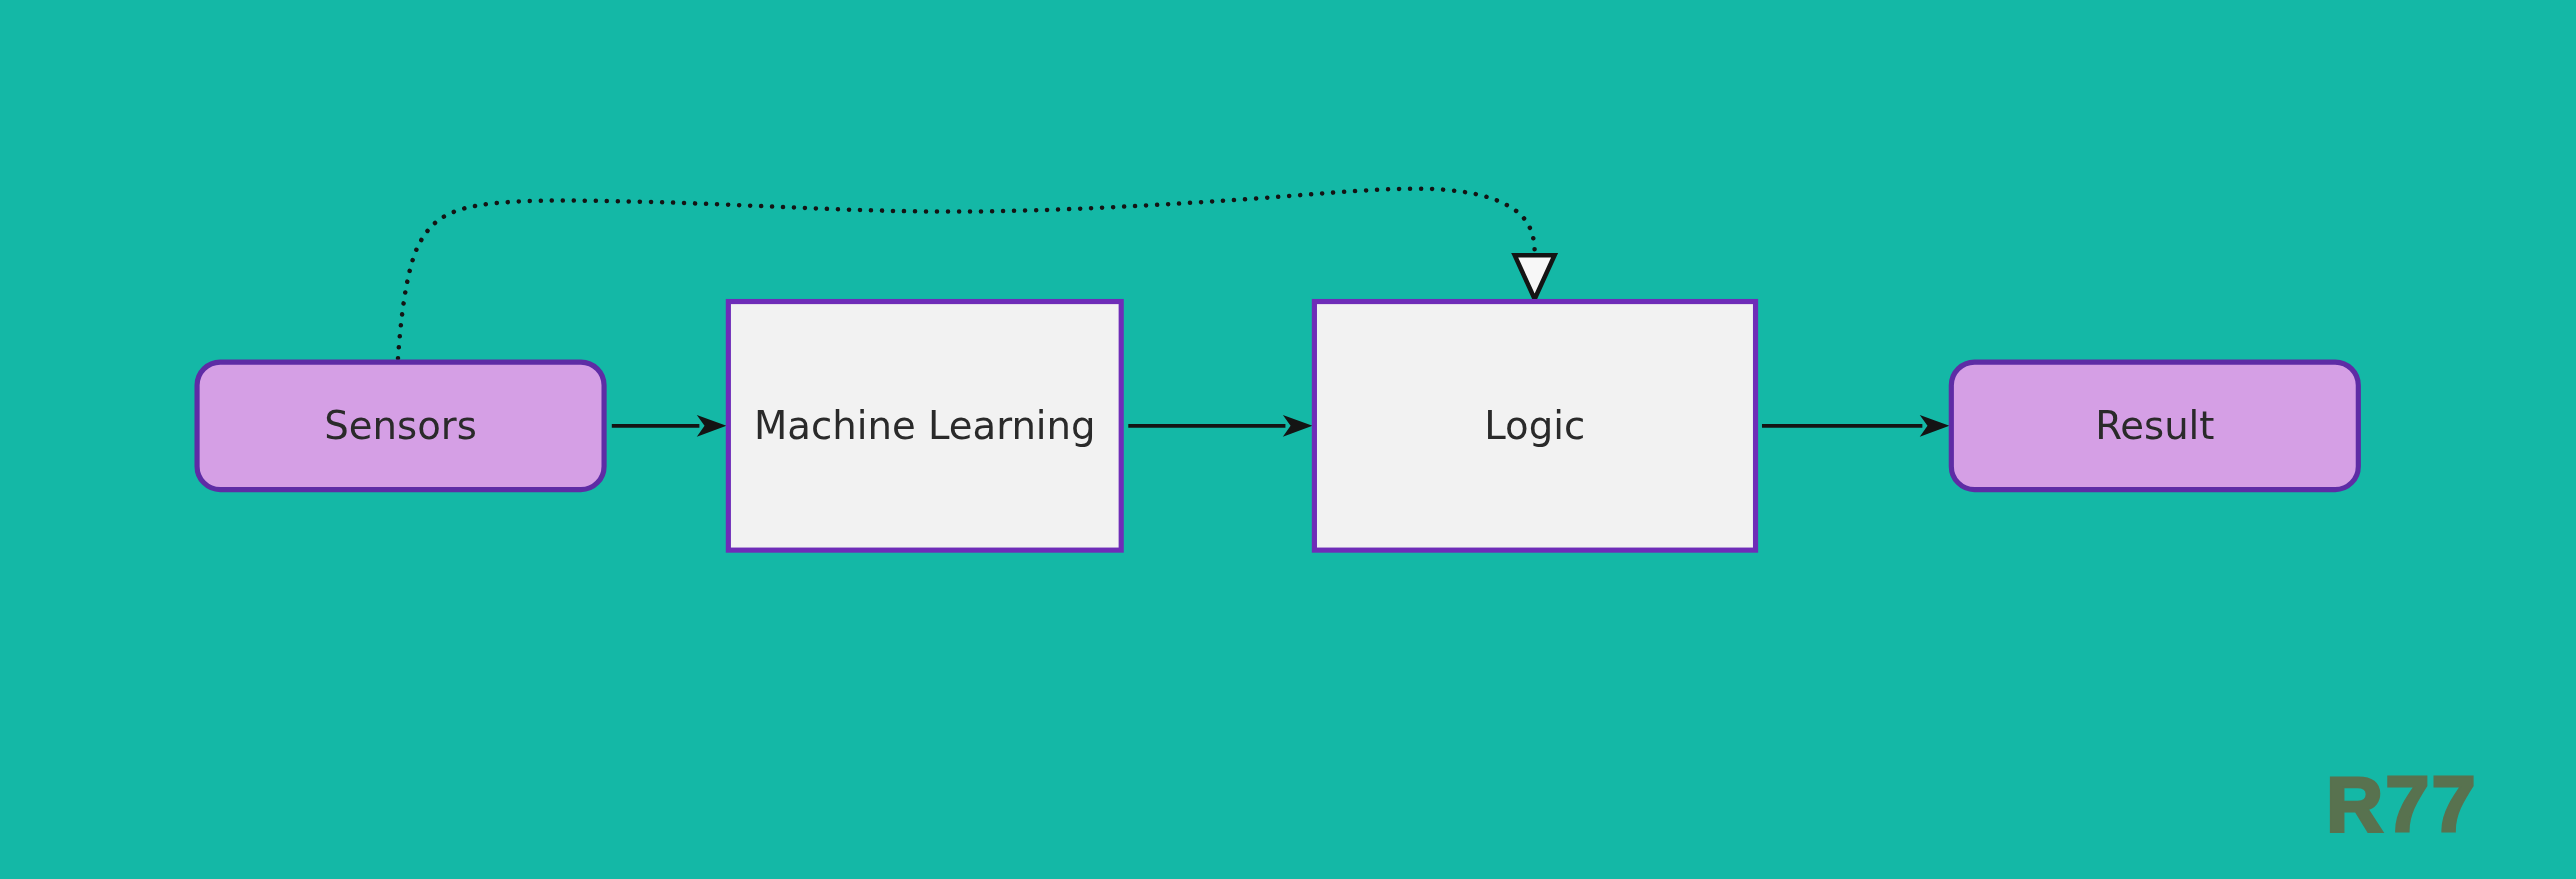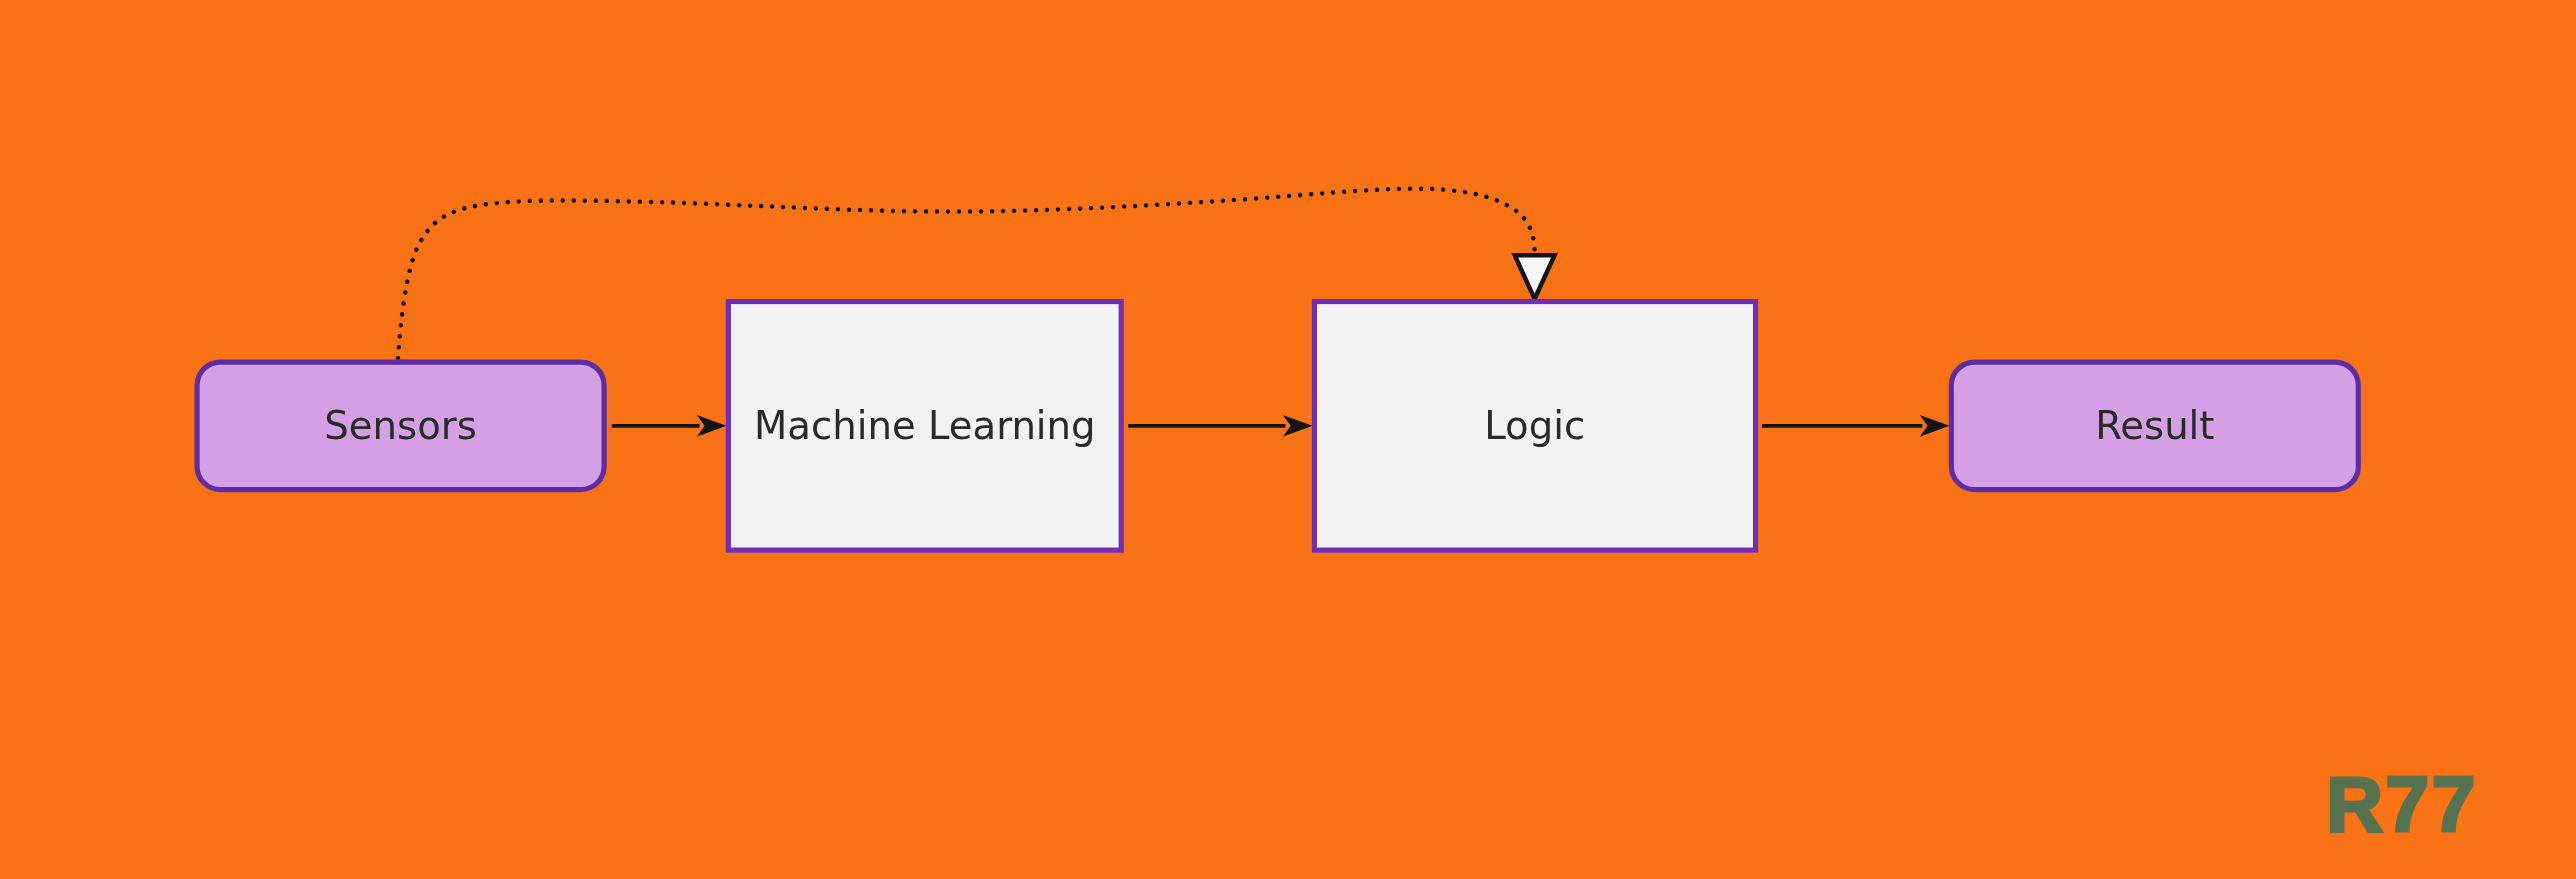--- a/index.html
+++ b/index.html
@@ -4,21 +4,21 @@
 <style>
   html, body {
     margin: 0;
     padding: 0;
     background: #ffffff;
   }
   #canvas-wrap {
     position: relative;
     width: 2576px;
     height: 880px;
-    background: #f97316;
+    background: #14b8a6;
     overflow: hidden;
   }
   svg { display: block; }
   .node-label {
     font-family: "DejaVu Sans", "Liberation Sans", sans-serif;
     font-size: 60px;
     fill: #2a2a2a;
   }
   .rounded-shape {
     fill: #d59fe5;

